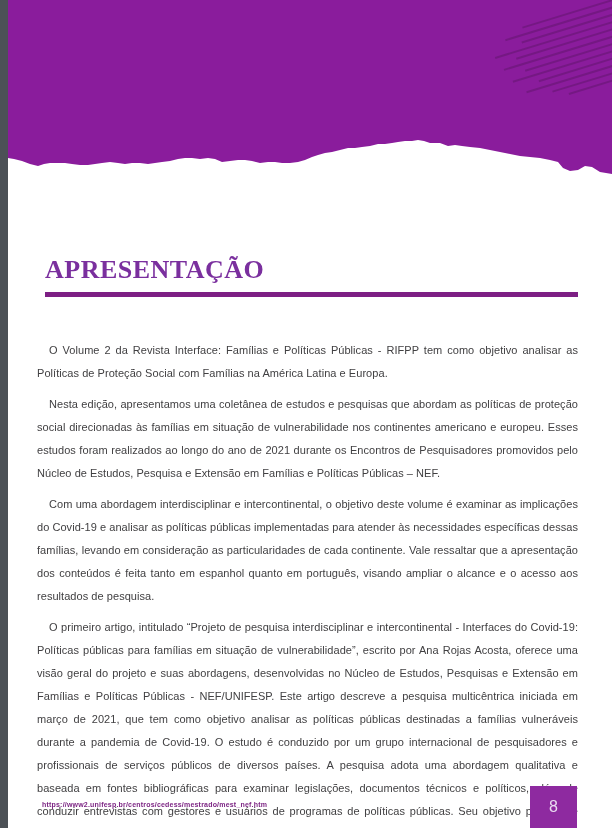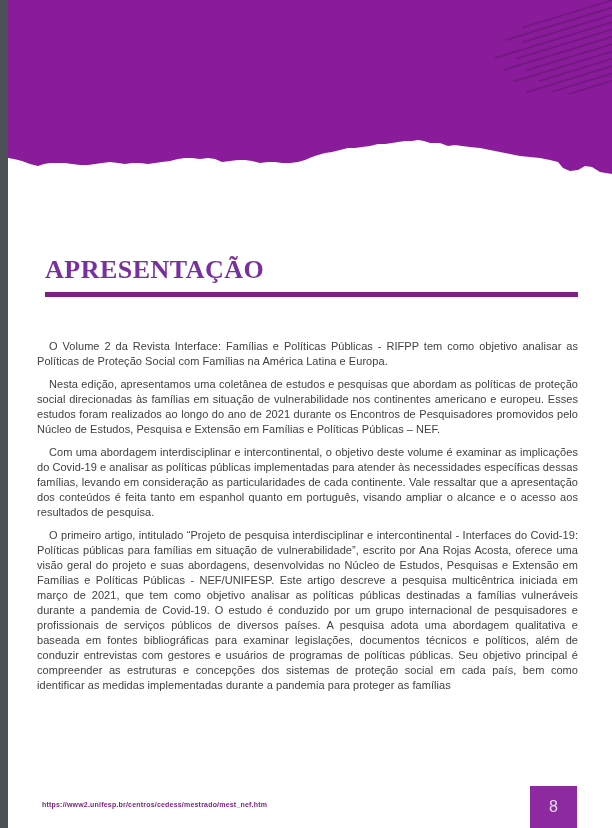--- a/index.html
+++ b/index.html
@@ -48,21 +48,21 @@
     margin:7px 0 0 8px;
     width:533px;height:5px;
     background:var(--rule-purple);
   }
   .body-text{
     margin-top:42px;
   }
   .body-text p{
     margin:0 0 8px 0;
     font-size:11px;
-    line-height:15px;
+    line-height:23px;
     color:var(--body-text);
     text-align:justify;
     text-indent:12px;
     letter-spacing:.05px;
   }
   .footer-url{
     position:absolute;left:42px;top:801px;
     font-size:7px;font-weight:bold;
     color:var(--url-purple);
     letter-spacing:.2px;

